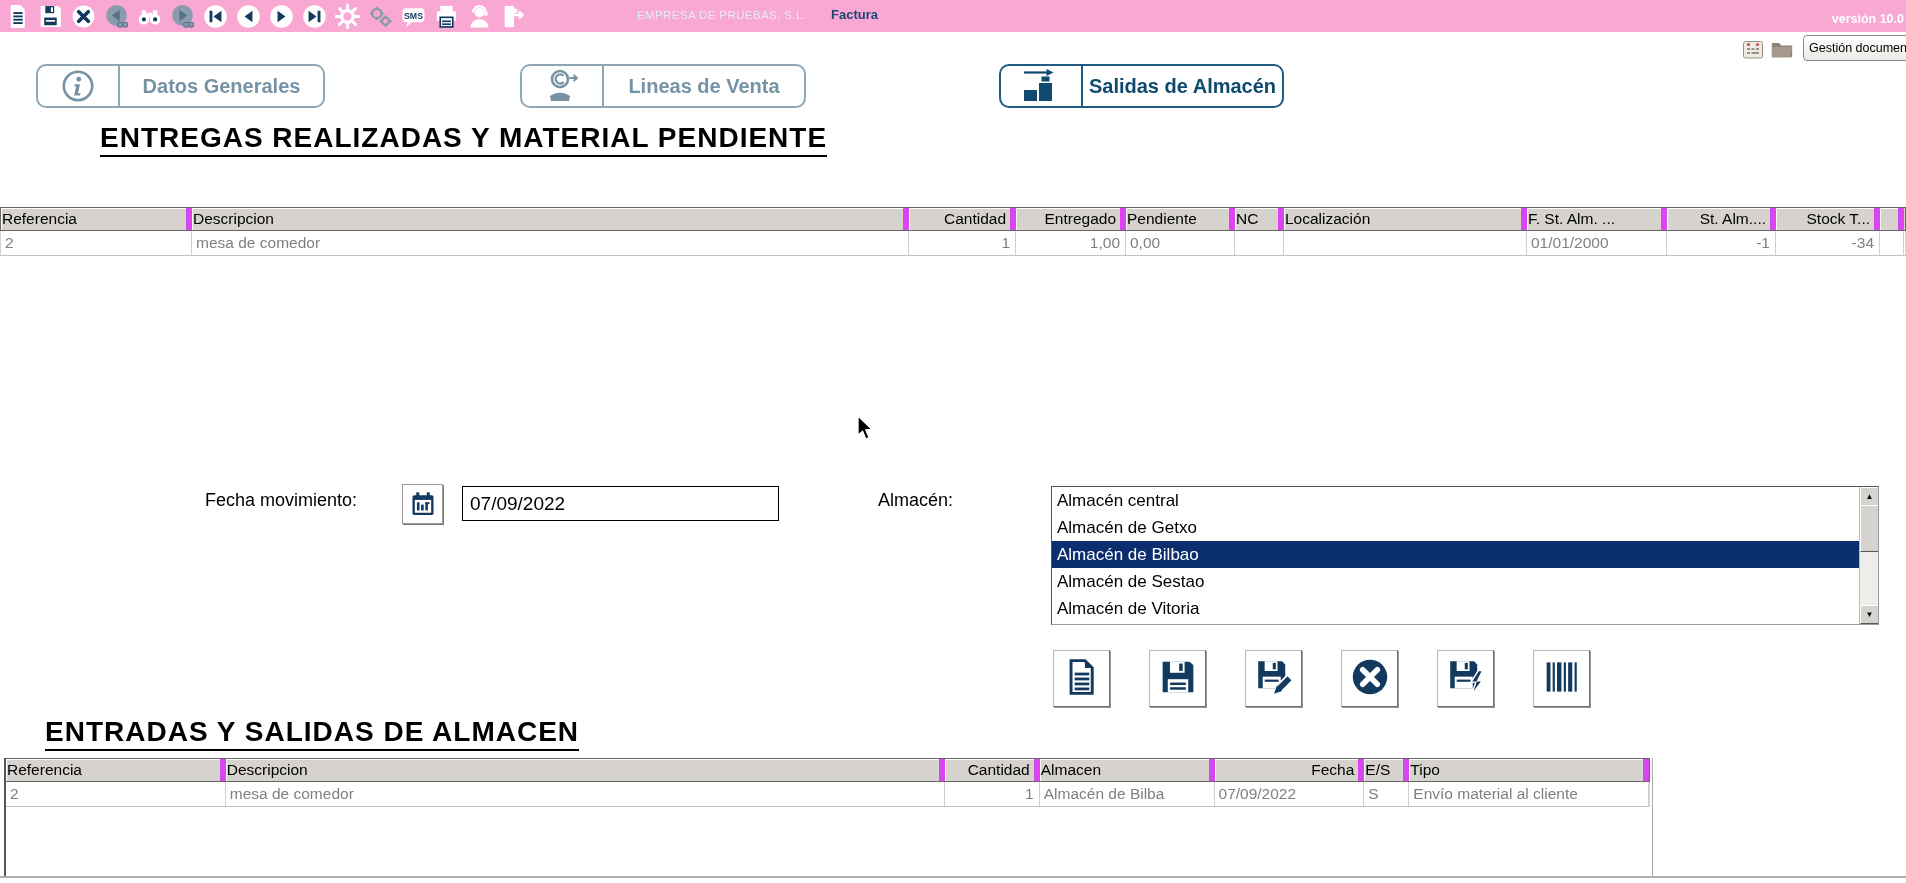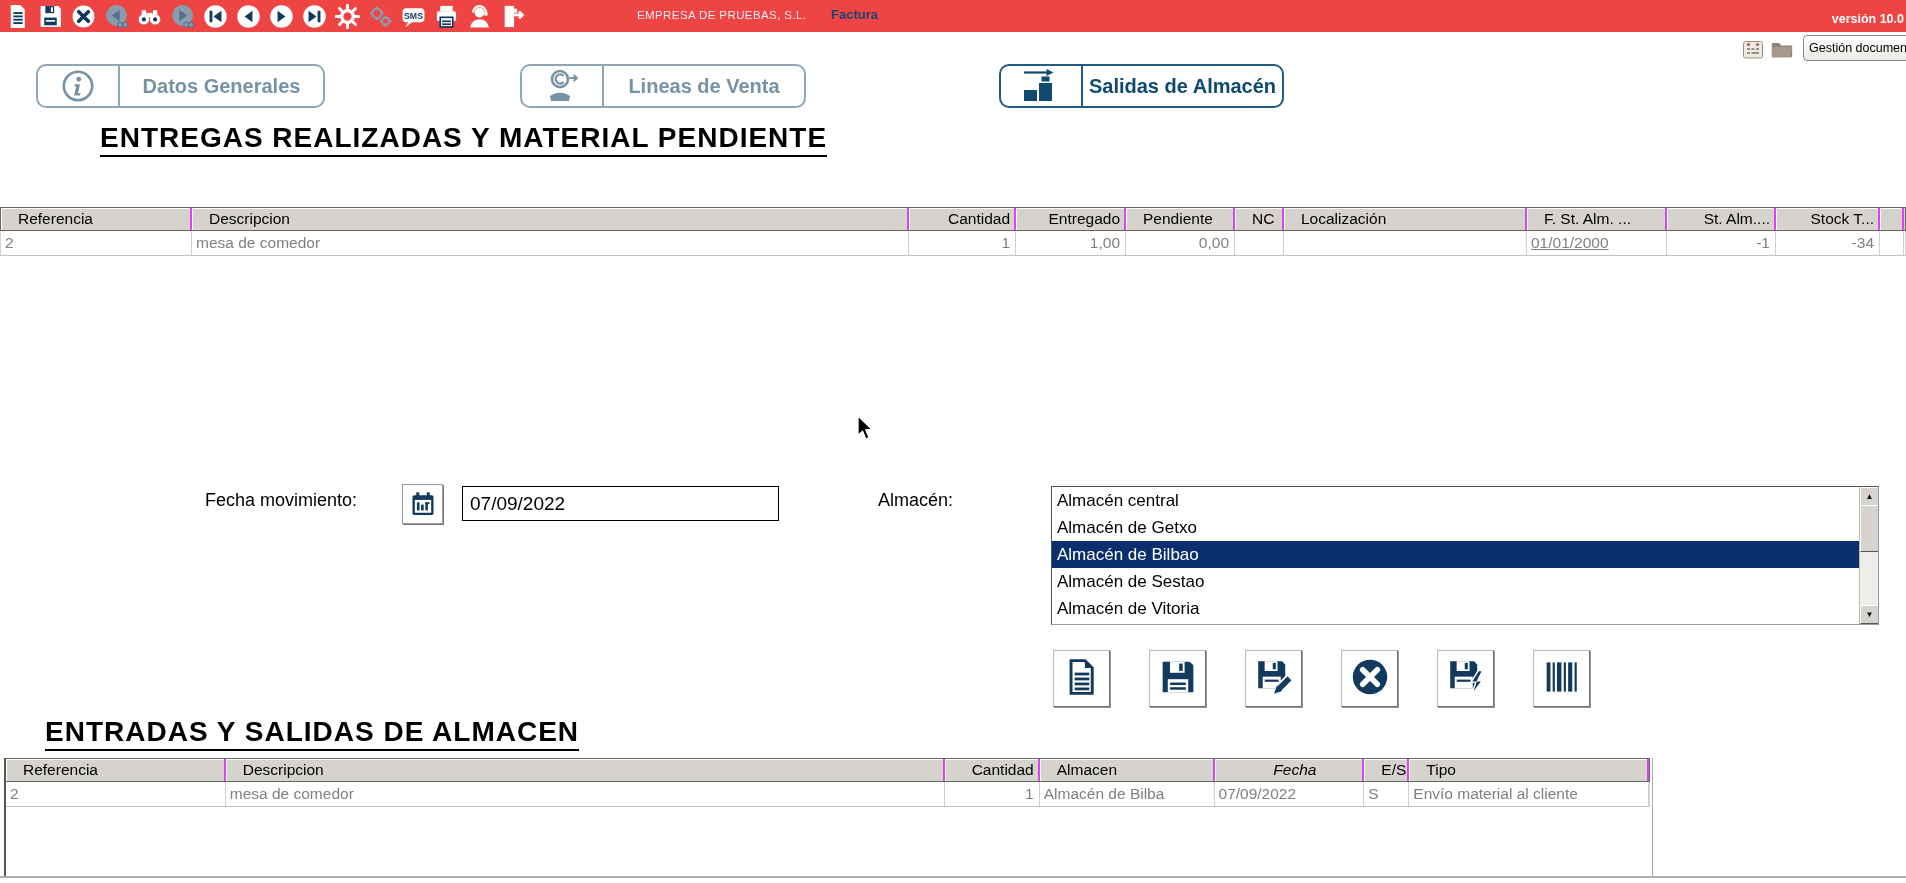--- a/index.html
+++ b/index.html
@@ -1,21 +1,21 @@
 <!DOCTYPE html>
 <html><head>
 <meta charset="utf-8">
 <style>
   html,body{margin:0;padding:0}
   body{width:1906px;height:883px;position:relative;overflow:hidden;background:#fff;
        font-family:"Liberation Sans",sans-serif;color:#000}
   .abs{position:absolute}
 
   
-  #toolbar{left:0;top:0;width:1906px;height:32px;background:#ef4444;display:flex;align-items:center}
+  #toolbar{left:0;top:0;width:1906px;height:32px;background:#f9a8d4;display:flex;align-items:center}
   #toolbar-icons{display:flex;align-items:center;gap:8px;padding-left:5px}
   .tbicon{width:25px;height:25px;display:flex;align-items:center;justify-content:center;cursor:pointer}
   .tbicon svg{width:25px;height:25px}
   #company{left:637px;top:9px;font-size:11.5px;letter-spacing:.4px;color:#E4EBF2}
   #ghost-tab{left:831px;top:7px;font-size:13px;font-weight:bold;color:#1C4672}
   #version{right:2px;top:12px;font-size:12.5px;font-weight:bold;color:#fff;white-space:nowrap}
 
   
   .mini-icon{width:24px;height:24px}
   #gestion-btn{left:1803px;top:35px;width:130px;height:24px;background:linear-gradient(#fff,#ECEAE6);
@@ -29,22 +29,22 @@
   .tab .tlabel{flex:1;display:flex;align-items:center;justify-content:center;font-size:20px;font-weight:bold;color:#7693A6;white-space:nowrap}
   .tab.active{border-color:#1F5B83}
   .tab.active .ticon{border-right-color:#1F5B83}
   .tab.active .tlabel{color:#0E4A70}
 
   
   .sec-title{font-size:28px;font-weight:bold;letter-spacing:1px;border-bottom:2px solid #000;padding-bottom:1px;white-space:nowrap}
 
   
   .grid-head{display:flex;height:24px;border:1px solid #666;box-sizing:border-box;background:#D6D3CE}
-  .hcell{box-sizing:border-box;height:100%;padding:2px 4px 0 17px;font-size:15.5px;color:#000;
-         border-right:2px solid #d946ef;box-shadow:inset 1px 1px 0 #fff;overflow:hidden;white-space:nowrap;cursor:pointer}
+  .hcell{box-sizing:border-box;height:100%;padding:2px 4px 0 1px;font-size:15.5px;color:#000;
+         border-right:6px solid #d946ef;box-shadow:inset 1px 1px 0 #fff;overflow:hidden;white-space:nowrap;cursor:pointer}
   .grid-row{display:flex;height:25px;border-bottom:1px solid #C3C3C3;border-left:1px solid #D5D5D5;border-right:1px solid #D5D5D5;
             box-sizing:border-box;color:#808080;background:#fff;cursor:pointer}
   .cell{box-sizing:border-box;height:100%;padding:3px 5px 0 4px;font-size:15.5px;border-right:1px solid #CFCFCF;
         overflow:hidden;white-space:nowrap}
 
   
   .form-label{font-size:18px;color:#000;white-space:nowrap}
   #calendar-btn{left:402px;top:484px;width:39px;height:38px;background:#fff;border:1px solid #9a9a9a;
       box-shadow:1px 1px 0 #777;display:flex;align-items:center;justify-content:center;cursor:pointer}
   #fecha-input{left:462px;top:486px;width:317px;height:35px;border:1px solid #000;box-sizing:border-box;
@@ -301,24 +301,24 @@
       <div class="hcell" style="width: 140px; text-align: left;">F. St. Alm. ...</div>
       <div class="hcell" style="width: 109px; text-align: right;">St. Alm....</div>
       <div class="hcell" style="width: 104px; text-align: right;">Stock T...</div>
       <div class="hcell" style="width: 24px; text-align: left;"></div>
     </div>
     <div class="grid-row">
       <div class="cell" style="width: 191px; text-align: left;">2</div>
       <div class="cell" style="width: 717px; text-align: left;">mesa de comedor</div>
       <div class="cell" style="width: 107px; text-align: right;">1</div>
       <div class="cell" style="width: 110px; text-align: right;">1,00</div>
-      <div class="cell" style="width: 109px; text-align: right;">0,00</div>
+      <div class="cell" style="width: 109px; ">0,00</div>
       <div class="cell" style="width: 49px; text-align: left;"></div>
       <div class="cell" style="width: 243px; text-align: left;"></div>
-      <div class="cell" style="width: 140px; text-align: left; text-decoration: underline;">01/01/2000</div>
+      <div class="cell" style="width: 140px; text-align: left;">01/01/2000</div>
       <div class="cell" style="width: 109px; text-align: right;">-1</div>
       <div class="cell" style="width: 104px; text-align: right;">-34</div>
       <div class="cell" style="width: 24px; text-align: left;"></div>
     </div>
   </div>
 
 <div class="abs form-label" style="left:205px;top:490px">Fecha movimiento:</div>
 <div id="calendar-btn" class="abs">
   <svg width="28" height="28" viewBox="0 0 24 24">
     <rect x="3" y="4.5" width="18" height="17" rx="1.5" fill="#12395E"></rect>
@@ -422,21 +422,21 @@
   </div>
 
 <div class="abs sec-title" style="left:45px;top:716px">ENTRADAS Y SALIDAS DE ALMACEN</div>
 
 <div id="grid2" class="abs" style="left:5px;top:758px;width:1645px">
     <div class="grid-head">
       <div class="hcell" style="width: 220px; text-align: left;">Referencia</div>
       <div class="hcell" style="width: 720px; text-align: left;">Descripcion</div>
       <div class="hcell" style="width: 95px; text-align: right;">Cantidad</div>
       <div class="hcell" style="width: 175px; text-align: left;">Almacen</div>
-      <div class="hcell" style="width: 150px; text-align: center; font-style: italic;">Fecha</div>
+      <div class="hcell" style="width: 150px; text-align: right;">Fecha</div>
       <div class="hcell" style="width: 45px; text-align: left;">E/S</div>
       <div class="hcell" style="width: 240px; text-align: left;">Tipo</div>
     </div>
     <div class="grid-row">
       <div class="cell" style="width: 220px; text-align: left;">2</div>
       <div class="cell" style="width: 720px; text-align: left;">mesa de comedor</div>
       <div class="cell" style="width: 95px; text-align: right;">1</div>
       <div class="cell" style="width: 175px; text-align: left;">Almacén de Bilba</div>
       <div class="cell" style="width: 150px; text-align: left;">07/09/2022</div>
       <div class="cell" style="width: 45px; text-align: left;">S</div>

